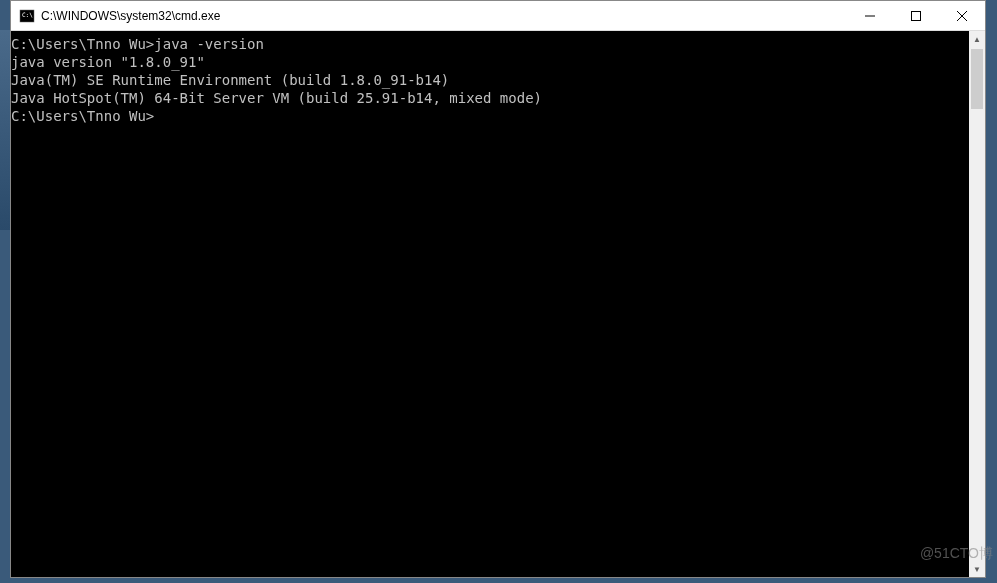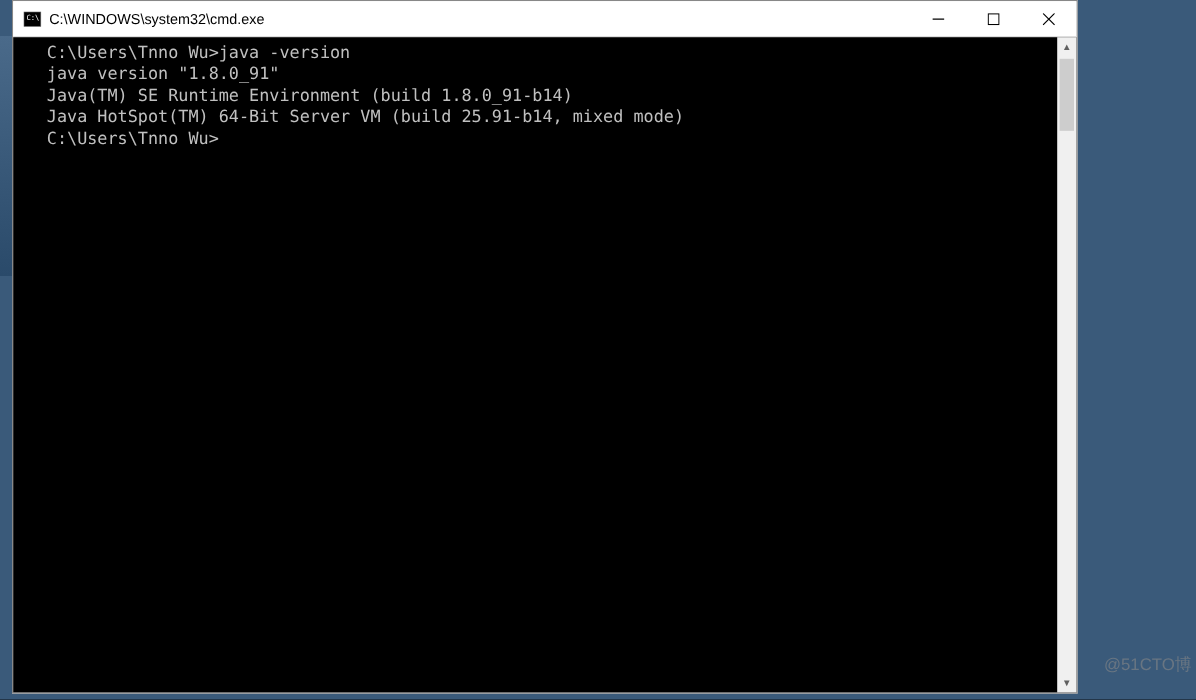--- a/index.html
+++ b/index.html
@@ -12,21 +12,21 @@
       height: 583px;
       background: #3a5a7a;
       font-family: "Segoe UI", Tahoma, sans-serif;
       overflow: hidden;
       position: relative;
     }
     .window {
       position: absolute;
       left: 10px;
       top: 0;
-      width: 888px;
+      width: 976px;
       height: 578px;
       background: #fff;
       border: 1px solid #888;
       display: flex;
       flex-direction: column;
     }
     .titlebar {
       height: 30px;
       background: #fff;
       display: flex;
@@ -71,21 +71,20 @@
       padding: 4px 0 0 0;
       font-family: "SimSun", "NSimSun", "Consolas", monospace;
       font-size: 14px;
       line-height: 18px;
       color: #c0c0c0;
       white-space: pre;
       overflow: hidden;
     }
     .terminal-line {
       display: block;
-      padding-left: 28px;
     }
     .scrollbar {
       width: 16px;
       background: #f0f0f0;
       position: relative;
     }
     .scroll-thumb {
       position: absolute;
       top: 18px;
       left: 2px;

